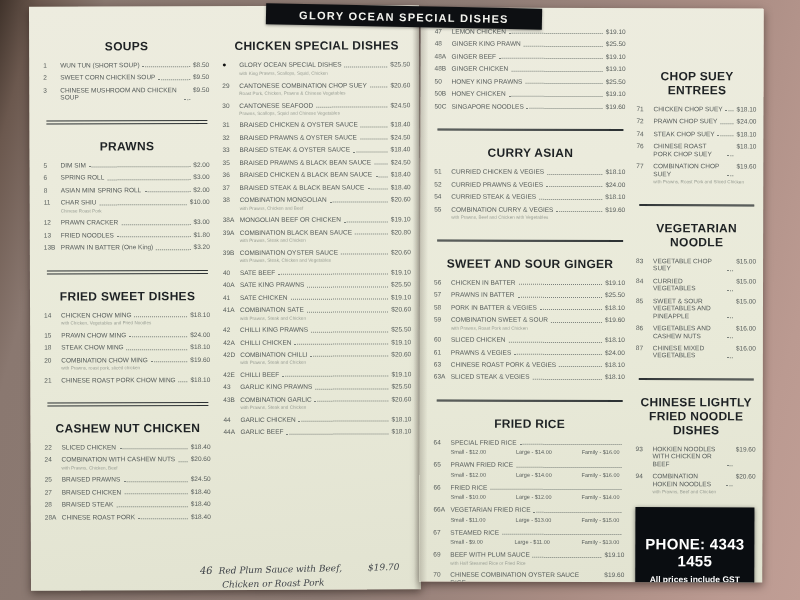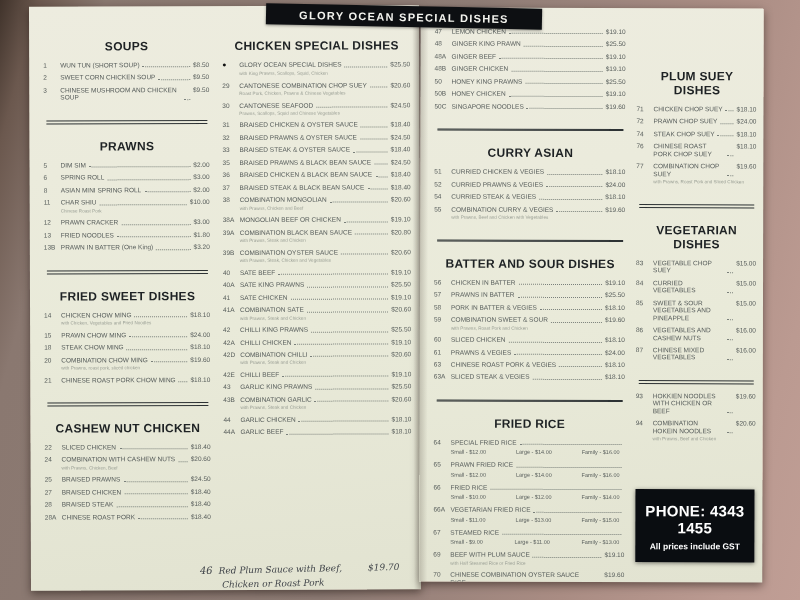--- a/index.html
+++ b/index.html
@@ -51,21 +51,21 @@
   .no.bullet{color:#111;font-size:7px;}
   .nm{flex:0 1 auto;}
   .dots{flex:1 0 6px;align-self:flex-end;border-bottom:1px dotted #7a807b;margin:0 3px 1px;}
   .price{flex:none;text-align:right;white-space:nowrap;}
   .desc{font-size:4.6px;color:#999e94;margin:-3px 4px 5px 17px;line-height:1.2;}
   .sizes{display:flex;justify-content:space-between;font-size:5.5px;color:#575d5b;margin:-2px 6px 6px 17px;}
   
   .phone{
     margin-top:auto;margin-right:2px;margin-bottom:10px;
     background:#0a0d11;color:#fff;text-align:center;
-    padding:13px 4px 11px;box-shadow:0 1px 4px rgba(0,0,0,.5);
+    padding:28px 4px 11px;box-shadow:0 1px 4px rgba(0,0,0,.5);
   }
   .phone .num{font-size:15px;font-weight:bold;letter-spacing:.3px;}
   .phone .gst{font-size:8.5px;font-weight:bold;margin-top:5px;}
   
   .hand{
     position:absolute;left:200px;top:562px;z-index:5;
     font-family:"DejaVu Serif",serif;font-style:italic;
     color:#41454a;font-size:9px;line-height:1.45;
     transform:rotate(-1.2deg);
   }
@@ -461,21 +461,21 @@
           <div class="item">
             <span class="no">55</span>
             <span class="nm">COMBINATION CURRY &amp; VEGIES</span>
             <span class="dots"></span>
             <span class="price">$19.60</span>
           </div>
           <div class="desc">with Prawns, Beef and Chicken with Vegetables</div>
         </div>
         <div class="rule"></div>
         <div class="section">
-          <div class="sec-title">BATTER AND SOUR DISHES</div>
+          <div class="sec-title">SWEET AND SOUR GINGER</div>
           <div class="item">
             <span class="no">56</span>
             <span class="nm">CHICKEN IN BATTER</span>
             <span class="dots"></span>
             <span class="price">$19.10</span>
           </div>
           <div class="item">
             <span class="no">57</span>
             <span class="nm">PRAWNS IN BATTER</span>
             <span class="dots"></span>
@@ -583,21 +583,21 @@
             <span class="no">70</span>
             <span class="nm">CHINESE COMBINATION OYSTER SAUCE RICE</span>
             <span class="dots"></span>
             <span class="price">$19.60</span>
           </div>
           <div class="desc">Prawns, Steak and Chicken with Steamed Rice or Fried Rice</div>
         </div>
       </div>
       <div class="col">
         <div class="section">
-          <div class="sec-title">PLUM SUEY DISHES</div>
+          <div class="sec-title">CHOP SUEY ENTREES</div>
           <div class="item">
             <span class="no">71</span>
             <span class="nm">CHICKEN CHOP SUEY</span>
             <span class="dots"></span>
             <span class="price">$18.10</span>
           </div>
           <div class="item">
             <span class="no">72</span>
             <span class="nm">PRAWN CHOP SUEY</span>
             <span class="dots"></span>
@@ -618,21 +618,21 @@
           <div class="item">
             <span class="no">77</span>
             <span class="nm">COMBINATION CHOP SUEY</span>
             <span class="dots"></span>
             <span class="price">$19.60</span>
           </div>
           <div class="desc">with Prawns, Roast Pork and Sliced Chicken</div>
         </div>
         <div class="rule"></div>
         <div class="section">
-          <div class="sec-title">VEGETARIAN DISHES</div>
+          <div class="sec-title">VEGETARIAN NOODLE</div>
           <div class="item">
             <span class="no">83</span>
             <span class="nm">VEGETABLE CHOP SUEY</span>
             <span class="dots"></span>
             <span class="price">$15.00</span>
           </div>
           <div class="item">
             <span class="no">84</span>
             <span class="nm">CURRIED VEGETABLES</span>
             <span class="dots"></span>
@@ -652,20 +652,21 @@
           </div>
           <div class="item">
             <span class="no">87</span>
             <span class="nm">CHINESE MIXED VEGETABLES</span>
             <span class="dots"></span>
             <span class="price">$16.00</span>
           </div>
         </div>
         <div class="rule"></div>
         <div class="section">
+          <div class="sec-title">CHINESE LIGHTLY FRIED NOODLE DISHES</div>
           <div class="item">
             <span class="no">93</span>
             <span class="nm">HOKKIEN NOODLES WITH CHICKEN OR BEEF</span>
             <span class="dots"></span>
             <span class="price">$19.60</span>
           </div>
           <div class="item">
             <span class="no">94</span>
             <span class="nm">COMBINATION HOKEIN NOODLES</span>
             <span class="dots"></span>

